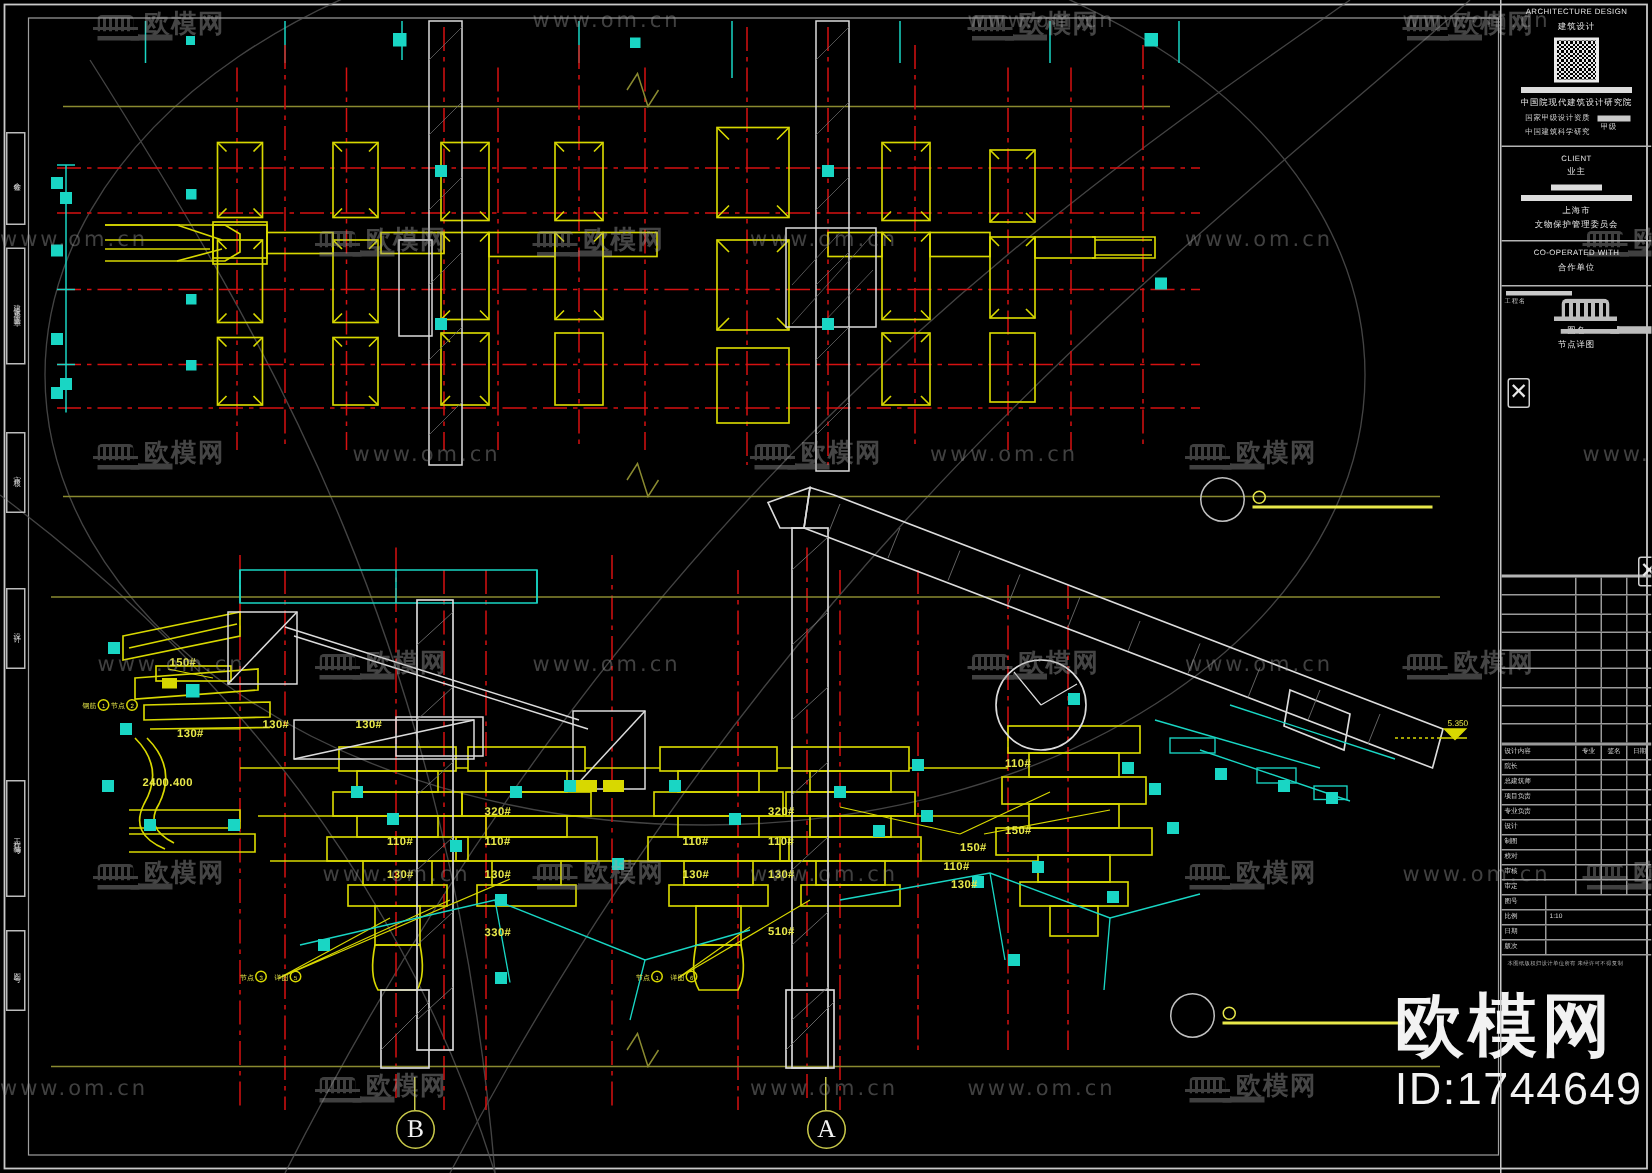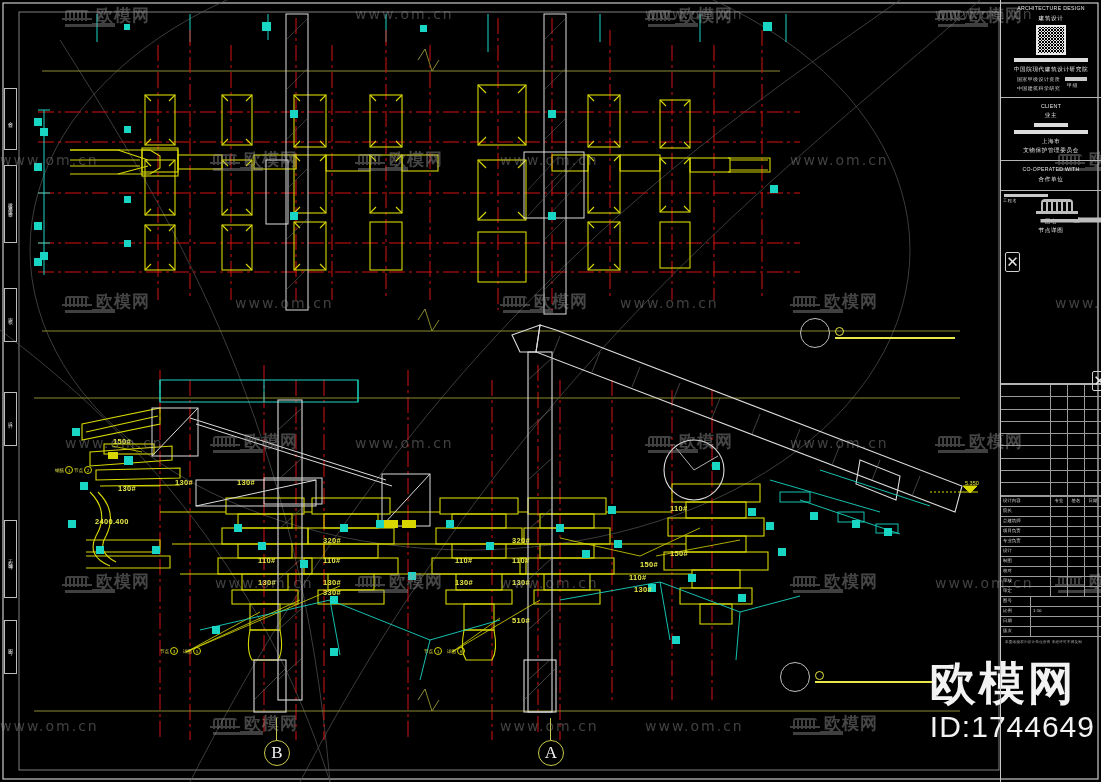--- a/index.html
+++ b/index.html
@@ -538,21 +538,21 @@
   <div id="dims">
       <div class="dimtxt" style="left: 113px; top: 437px;">150#</div>
       <div class="dimtxt" style="left: 118px; top: 484px;">130#</div>
       <div class="dimtxt" style="left: 175px; top: 478px;">130#</div>
       <div class="dimtxt" style="left: 237px; top: 478px;">130#</div>
       <div class="dimtxt" style="left: 258px; top: 556px;">110#</div>
       <div class="dimtxt" style="left: 258px; top: 578px;">130#</div>
       <div class="dimtxt" style="left: 323px; top: 536px;">320#</div>
       <div class="dimtxt" style="left: 323px; top: 556px;">110#</div>
       <div class="dimtxt" style="left: 323px; top: 578px;">130#</div>
-      <div class="dimtxt" style="left: 323px; top: 588px;">330#</div>
+      <div class="dimtxt" style="left: 323px; top: 617px;">330#</div>
       <div class="dimtxt" style="left: 455px; top: 556px;">110#</div>
       <div class="dimtxt" style="left: 455px; top: 578px;">130#</div>
       <div class="dimtxt" style="left: 512px; top: 536px;">320#</div>
       <div class="dimtxt" style="left: 512px; top: 556px;">110#</div>
       <div class="dimtxt" style="left: 512px; top: 578px;">130#</div>
       <div class="dimtxt" style="left: 512px; top: 616px;">510#</div>
       <div class="dimtxt" style="left: 670px; top: 504px;">110#</div>
       <div class="dimtxt" style="left: 670px; top: 549px;">150#</div>
       <div class="dimtxt" style="left: 640px; top: 560px;">150#</div>
       <div class="dimtxt" style="left: 629px; top: 573px;">110#</div>

